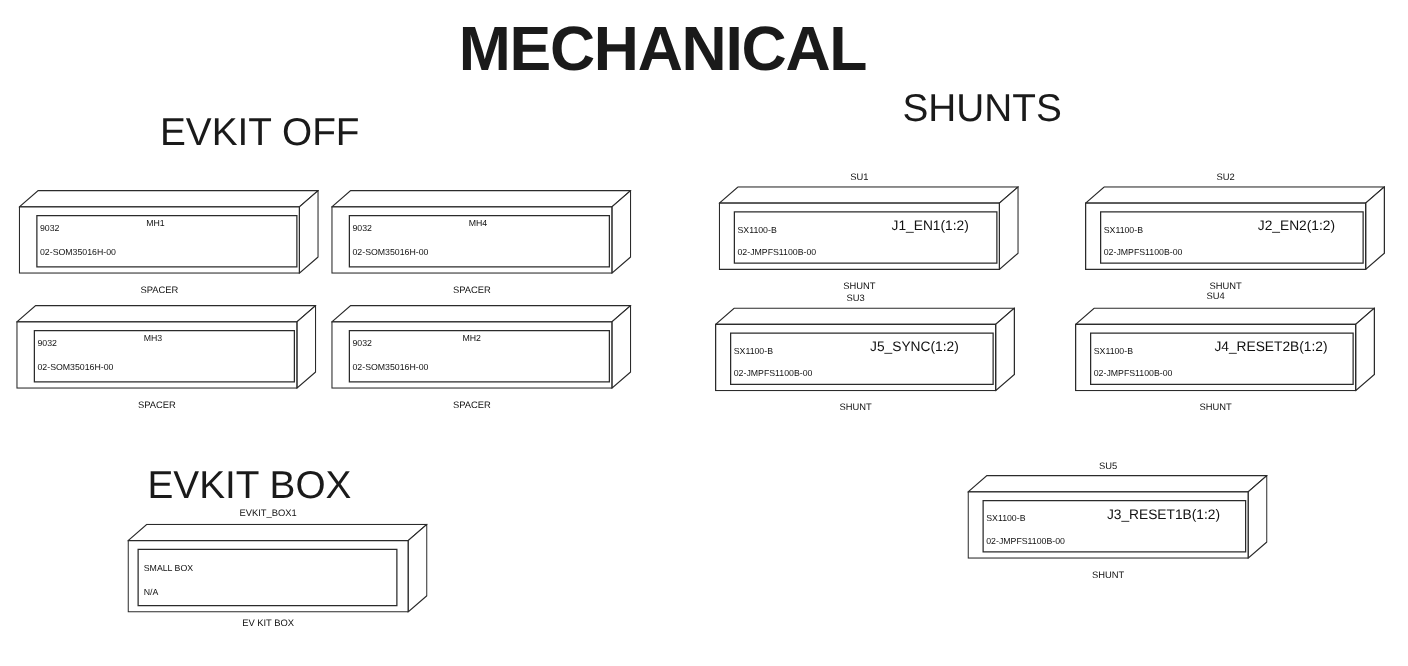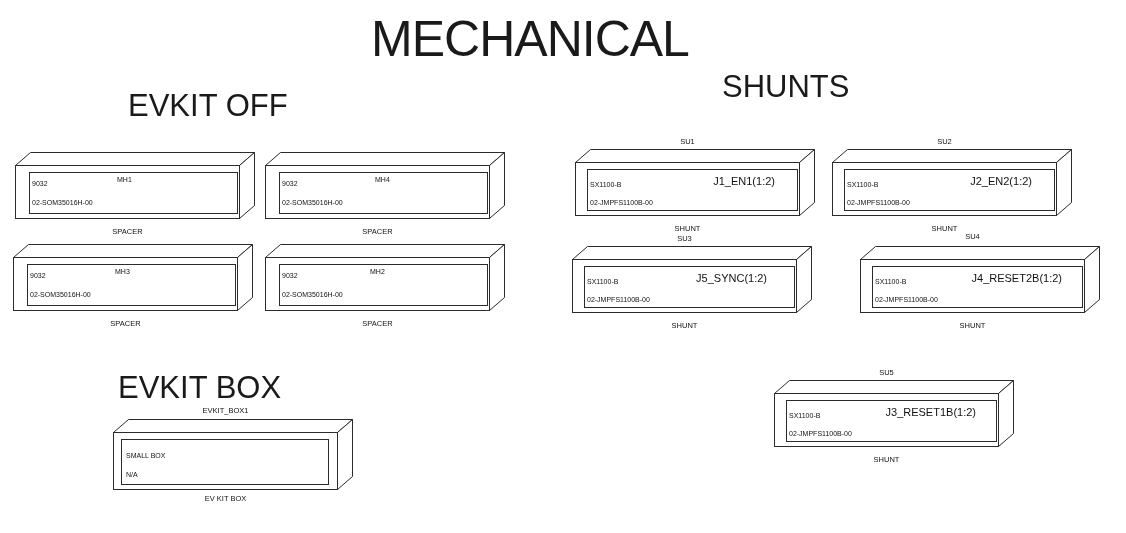--- a/index.html
+++ b/index.html
@@ -3,21 +3,21 @@
 <meta charset="utf-8">
 <style>
   html,body{margin:0;padding:0;}
   body{
     width:1126px;height:533px;position:relative;overflow:hidden;
     background:#ffffff;color:#1a1a1a;
     font-family:"Liberation Sans", sans-serif;
   }
   .title{
     position:absolute;left:0;top:10px;width:1060px;text-align:center;
-    font-size:50px;letter-spacing:-1px;white-space:nowrap;
+    font-size:50px;letter-spacing:-1px;white-space:nowrap;font-weight:bold;
   }
   .heading{position:absolute;font-size:31px;white-space:nowrap;}
   
   .box3d{position:absolute;width:240px;}
   .box3d svg{position:absolute;left:0;top:0;display:block;}
   .face{fill:#ffffff;stroke:#2b2b2b;stroke-width:1;}
   .t{position:absolute;white-space:nowrap;color:#111;text-align:right;}
   .ref,.part,.des{font-size:7px;}
   .desL{font-size:11px;}
   .cap{position:absolute;left:0;width:225px;text-align:center;font-size:7.5px;color:#111;white-space:nowrap;}
@@ -90,21 +90,21 @@
     <rect class="face" x="0.5" y="13.5" width="224" height="53"></rect>
     <rect class="face" x="12.5" y="20.5" width="210" height="41"></rect>
   </svg>
   <span class="cap" style="top:-12px">SU1</span>
   <span class="t ref" style="left:15px;top:32px">SX1100-B</span>
   <span class="t desL" style="right:40px;top:26px">J1_EN1(1:2)</span>
   <span class="t part" style="left:15px;top:50px">02-JMPFS1100B-00</span>
   <span class="cap" style="top:75px">SHUNT</span>
 </div>
 
-<div class="box3d" style="left:832px;top:149px;height:67px">
+<div class="box3d" style="left:868px;top:149px;height:67px">
   <svg width="240" height="67" viewBox="0 0 240 67">
     <polygon class="face" points="0.5,13.5 15.5,0.5 239.5,0.5 224.5,13.5"></polygon>
     <polygon class="face" points="224.5,13.5 239.5,0.5 239.5,53.5 224.5,66.5"></polygon>
     <rect class="face" x="0.5" y="13.5" width="224" height="53"></rect>
     <rect class="face" x="12.5" y="20.5" width="210" height="41"></rect>
   </svg>
   <span class="cap" style="top:-12px">SU2</span>
   <span class="t ref" style="left:15px;top:32px">SX1100-B</span>
   <span class="t desL" style="right:40px;top:26px">J2_EN2(1:2)</span>
   <span class="t part" style="left:15px;top:50px">02-JMPFS1100B-00</span>
@@ -146,21 +146,21 @@
     <rect class="face" x="0.5" y="13.5" width="224" height="53"></rect>
     <rect class="face" x="12.5" y="20.5" width="210" height="41"></rect>
   </svg>
   <span class="cap" style="top:-12px">SU5</span>
   <span class="t ref" style="left:15px;top:32px">SX1100-B</span>
   <span class="t desL" style="right:38px;top:26px">J3_RESET1B(1:2)</span>
   <span class="t part" style="left:15px;top:50px">02-JMPFS1100B-00</span>
   <span class="cap" style="top:75px">SHUNT</span>
 </div>
 
-<div class="box3d" style="left:113px;top:419px;height:71px">
+<div class="box3d" style="left:102px;top:419px;height:71px">
   <svg width="240" height="71" viewBox="0 0 240 71">
     <polygon class="face" points="0.5,13.5 15.5,0.5 239.5,0.5 224.5,13.5"></polygon>
     <polygon class="face" points="224.5,13.5 239.5,0.5 239.5,57.5 224.5,70.5"></polygon>
     <rect class="face" x="0.5" y="13.5" width="224" height="57"></rect>
     <rect class="face" x="8.5" y="20.5" width="207" height="45"></rect>
   </svg>
   <span class="cap" style="top:-13px">EVKIT_BOX1</span>
   <span class="t ref" style="left:13px;top:33px">SMALL BOX</span>
   <span class="t part" style="left:13px;top:52px">N/A</span>
   <span class="cap" style="top:75px">EV KIT BOX</span>

